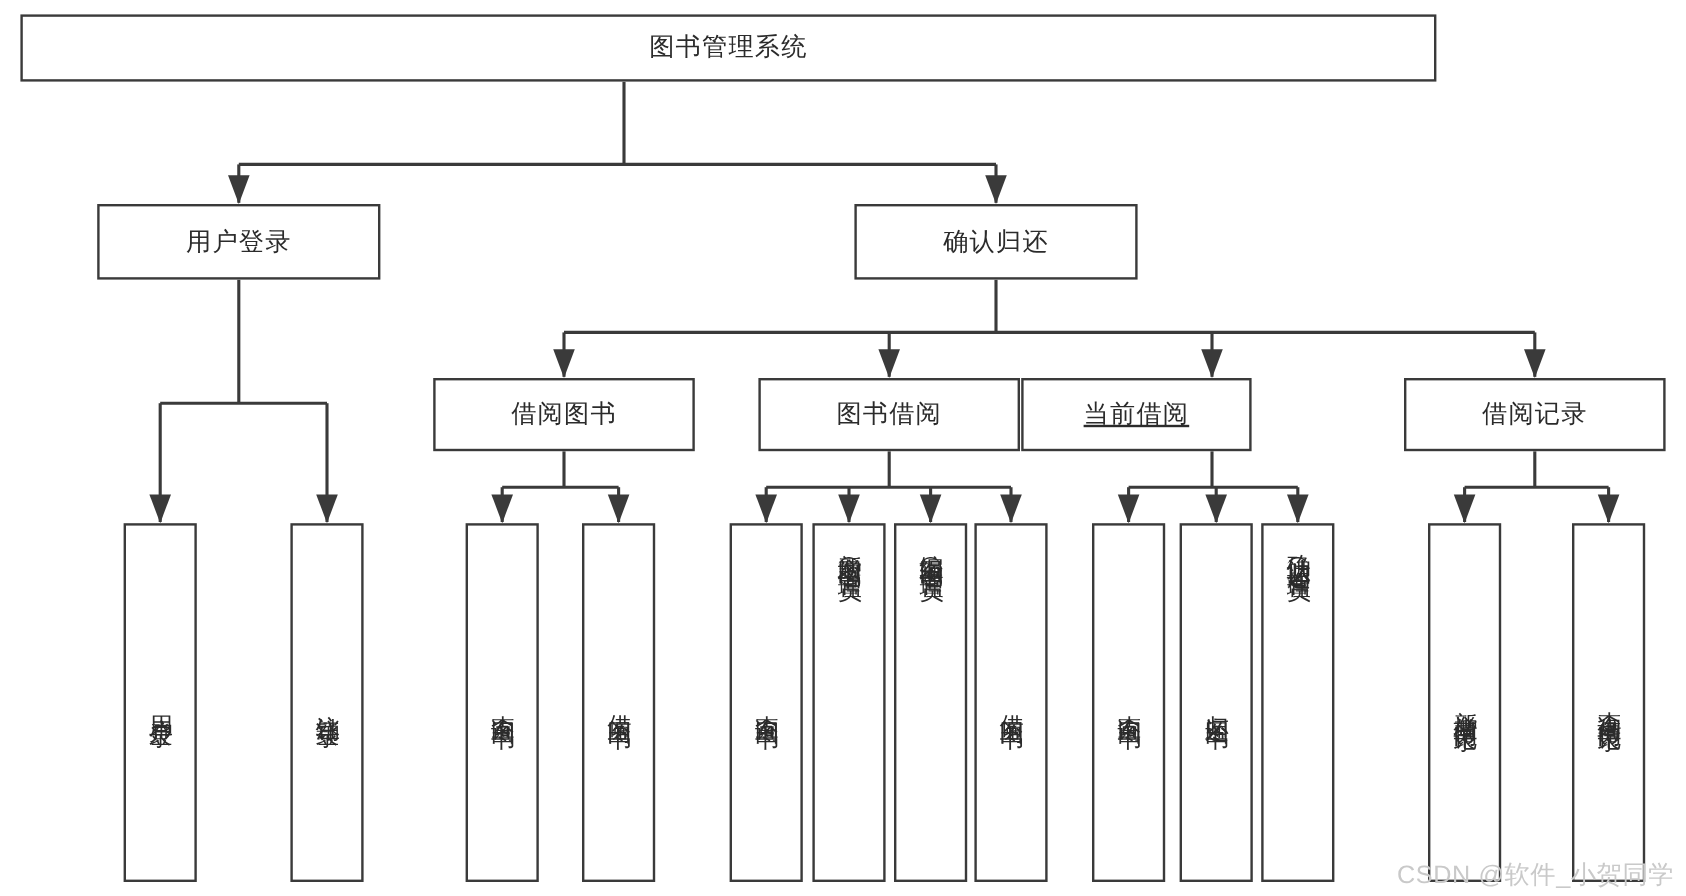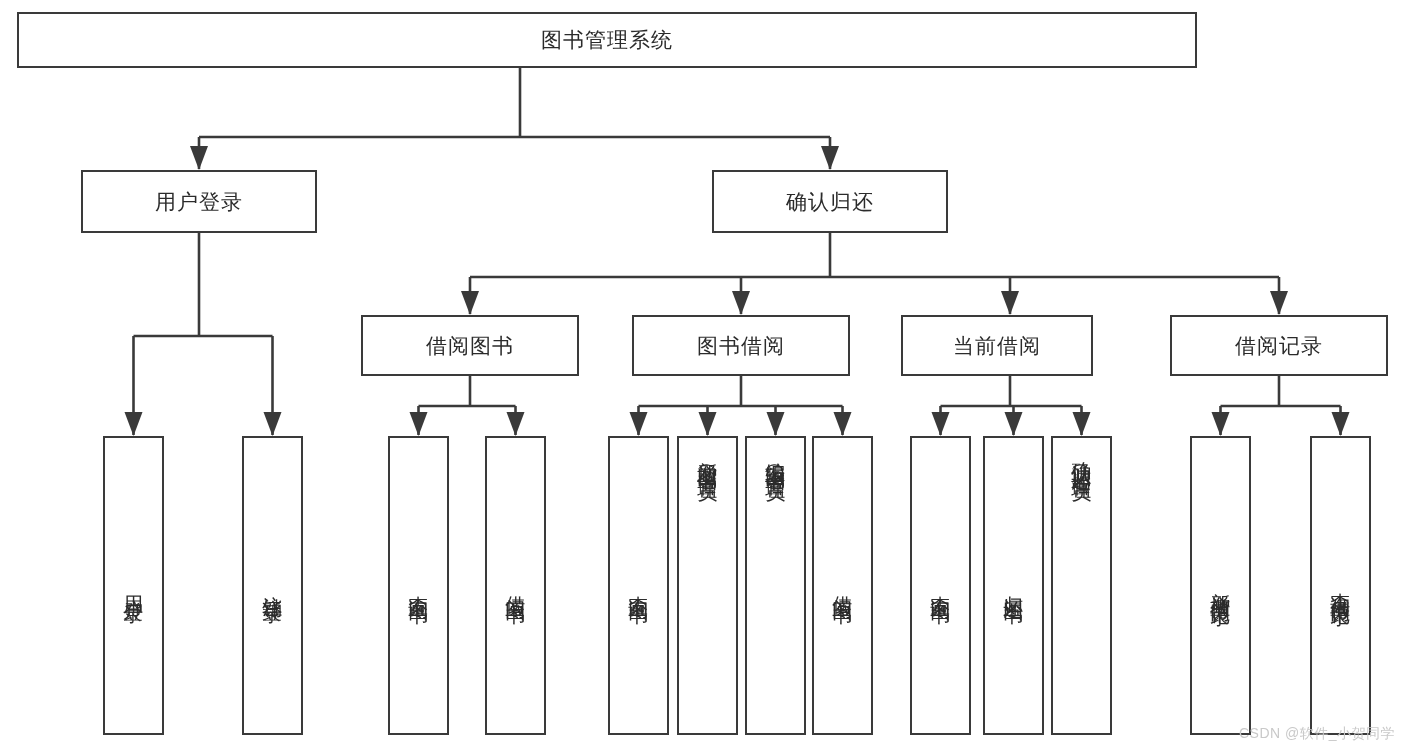--- a/index.html
+++ b/index.html
@@ -86,21 +86,21 @@
   #connectors polygon.arrow-head {
     fill: #3a3a3a;
     stroke: none;
   }
 
   
   #watermark {
     position: absolute;
     right: 10px;
     bottom: 4px;
-    font-size: 14px;
+    font-size: 21px;
     color: #c9c9c9;
     letter-spacing: 0.5px;
     user-select: none;
     white-space: nowrap;
   }
 </style>
 </head>
 <body>
 
 <div id="diagram-root">
@@ -169,21 +169,21 @@
       </div>
       <div class="node level2" style="left: 712px; top: 170px; width: 236px; height: 63px;">
         <span class="node-label">确认归还</span>
       </div>
       <div class="node level3" style="left: 361px; top: 315px; width: 218px; height: 61px;">
         <span class="node-label">借阅图书</span>
       </div>
       <div class="node level3" style="left: 632px; top: 315px; width: 218px; height: 61px; align-items: center;">
         <span class="node-label">图书借阅</span>
       </div>
-      <div class="node level3" style="left: 901px; top: 315px; width: 192px; height: 61px;">
+      <div class="node level3" style="left: 851px; top: 315px; width: 192px; height: 61px; text-decoration: underline;">
         <span class="node-label">当前借阅</span>
       </div>
       <div class="node level3" style="left: 1170px; top: 315px; width: 218px; height: 61px; justify-content: center;">
         <span class="node-label">借阅记录</span>
       </div>
       <div class="node leaf center" style="left: 103px; top: 436px; width: 61px; height: 299px;">
         <span class="node-label">用户登录</span>
       </div>
       <div class="node leaf center" style="left: 242px; top: 436px; width: 61px; height: 299px;">
         <span class="node-label">注销登录</span>

